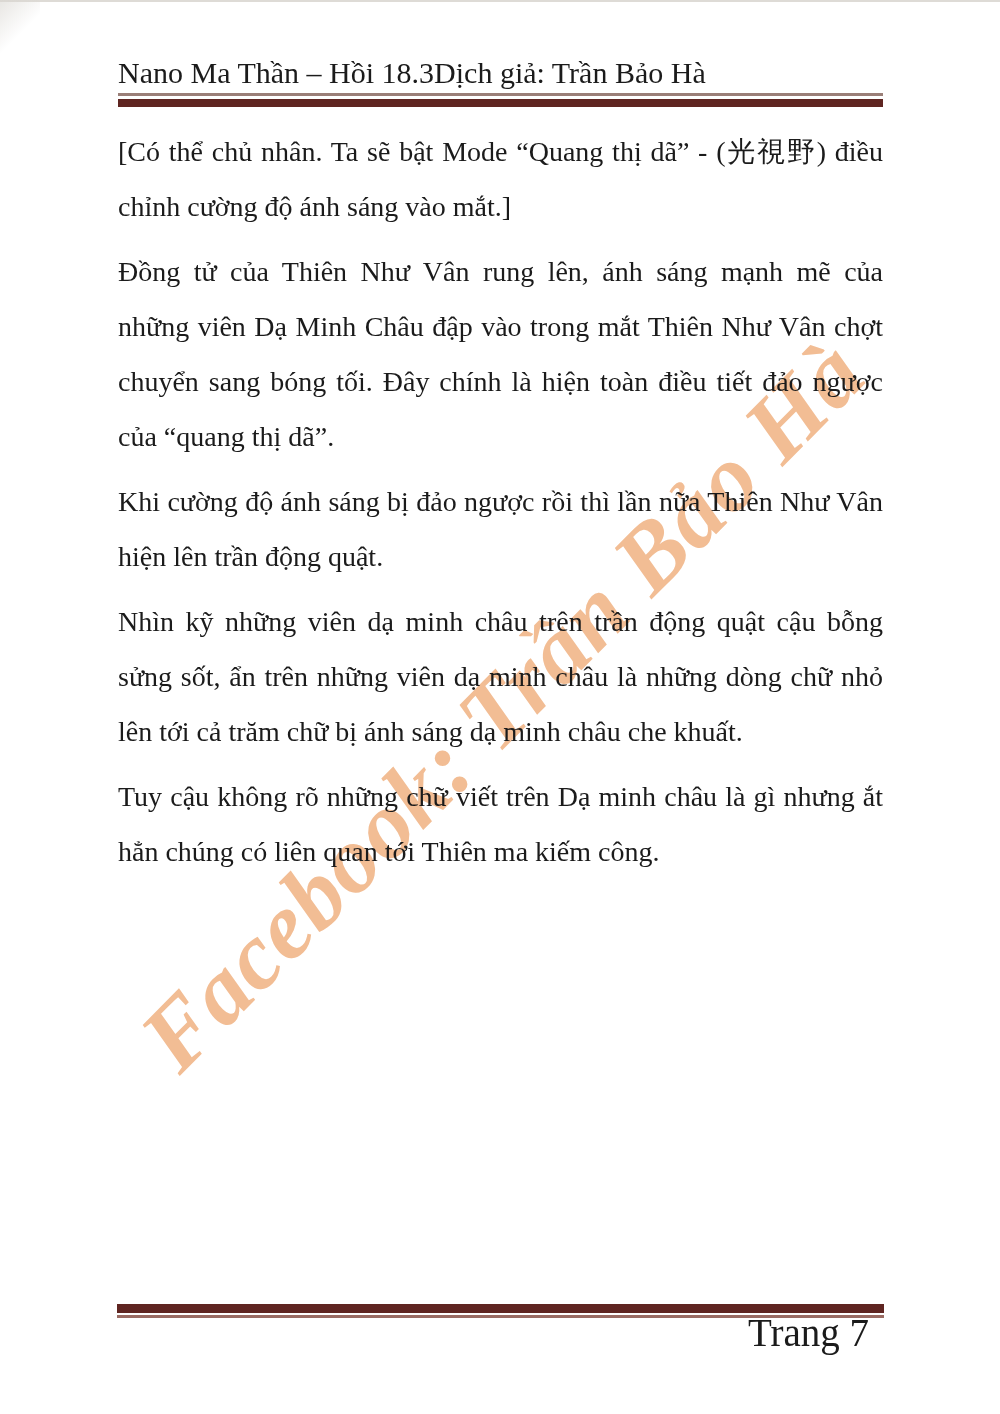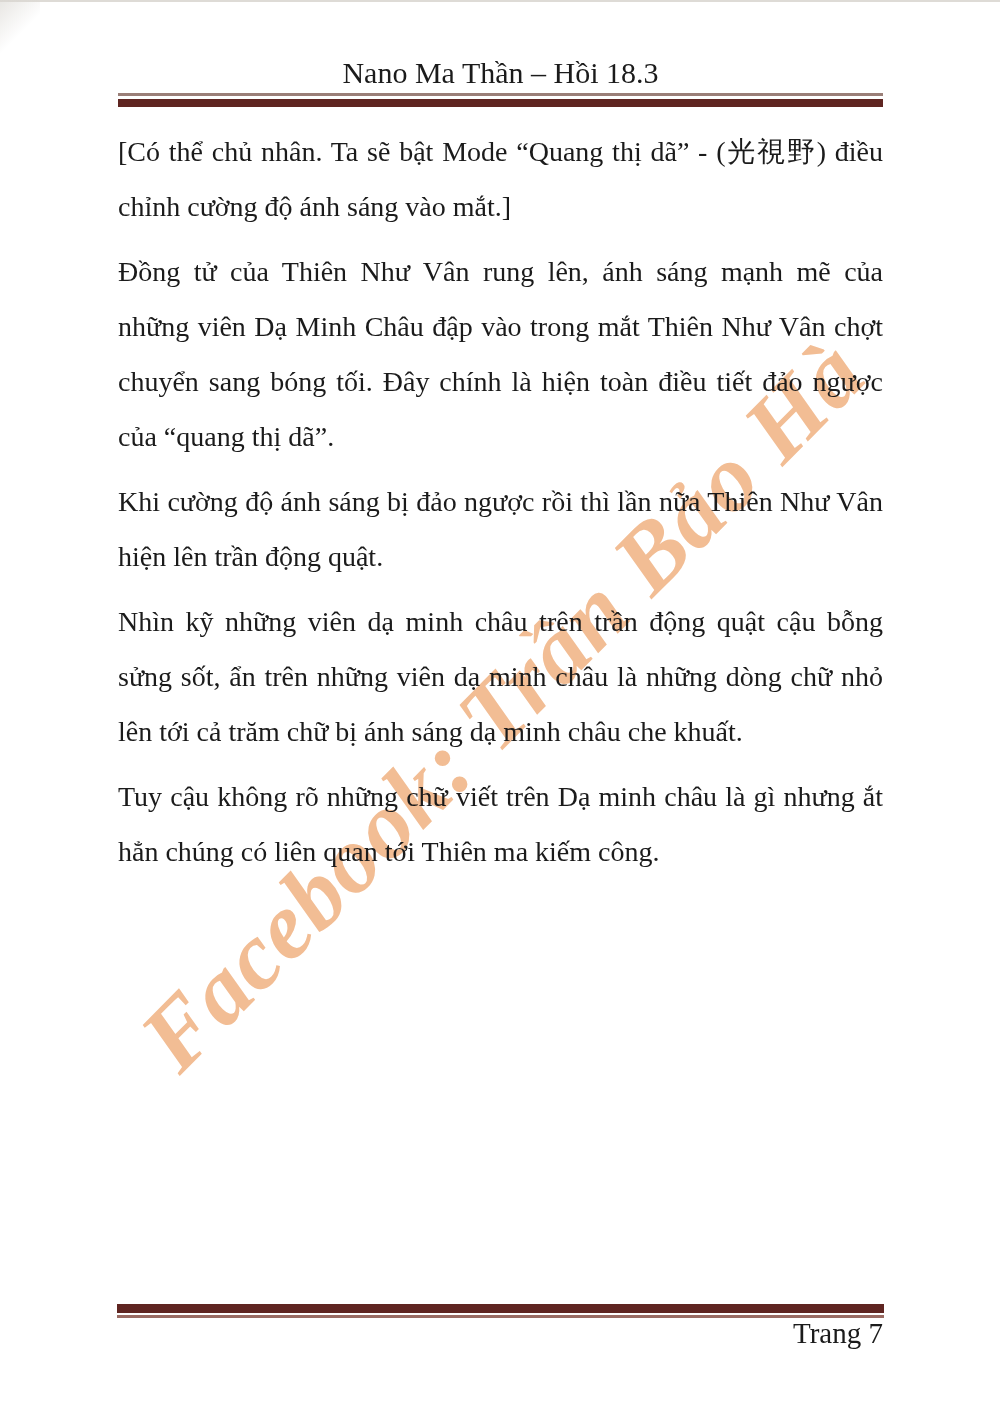--- a/index.html
+++ b/index.html
@@ -42,21 +42,21 @@
   }
   .content {
     position: absolute;
     left: 118px;
     width: 765px;
     top: 0;
     z-index: 1;
   }
   .doc-header {
     display: flex;
-    justify-content: center;
+    justify-content: flex-start;
     align-items: baseline;
     margin-top: 57px;
     font-size: 30px;
     line-height: 32px;
     white-space: nowrap;
   }
   .header-rule {
     margin-top: 4px;
     height: 3px;               
     border-top: 3px solid #9a7f78;   
@@ -79,41 +79,42 @@
     width: 767px;
     top: 1304px;
     height: 2px;               
     border-top: 9px solid #5f2521;    
     border-bottom: 3px solid #9a6b63; 
     background: #ffffff;
     z-index: 1;
   }
   .page-number {
     position: absolute;
-    right: 117px;
+    right: 131px;
     top: 1316px;
-    font-size: 29px;
+    font-size: 39px;
     line-height: 34px;
     z-index: 1;
     text-align: right;
   }
 </style>
 </head>
 <body>
 
 <div class="page">
 
   <div class="scan-edge"></div>
 
   <div class="watermark">Facebook: Trần Bảo Hà</div>
 
   <div class="content">
 
     <div class="doc-header">
       <span>Nano Ma Thần – Hồi 18.3</span>
+      <span>Dịch giả: Trần Bảo Hà</span>
     </div>
 
     <div class="header-rule"></div>
 
     <div class="body-text">
       <p class="first">[Có thể chủ nhân. Ta sẽ bật Mode “Quang thị dã” - (光視野) điều chỉnh cường độ ánh sáng vào mắt.]</p>
       <p>Đồng tử của Thiên Như Vân rung lên, ánh sáng mạnh mẽ của những viên Dạ Minh Châu đập vào trong mắt Thiên Như Vân chợt chuyển sang bóng tối. Đây chính là hiện toàn điều tiết đảo ngược của “quang thị dã”.</p>
       <p>Khi cường độ ánh sáng bị đảo ngược rồi thì lần nữa Thiên Như Vân hiện lên trần động quật.</p>
       <p>Nhìn kỹ những viên dạ minh châu trên trần động quật cậu bỗng sửng sốt, ẩn trên những viên dạ minh châu là những dòng chữ nhỏ lên tới cả trăm chữ bị ánh sáng dạ minh châu che khuất.</p>
       <p>Tuy cậu không rõ những chữ viết trên Dạ minh châu là gì nhưng ắt hẳn chúng có liên quan tới Thiên ma kiếm công.</p>

